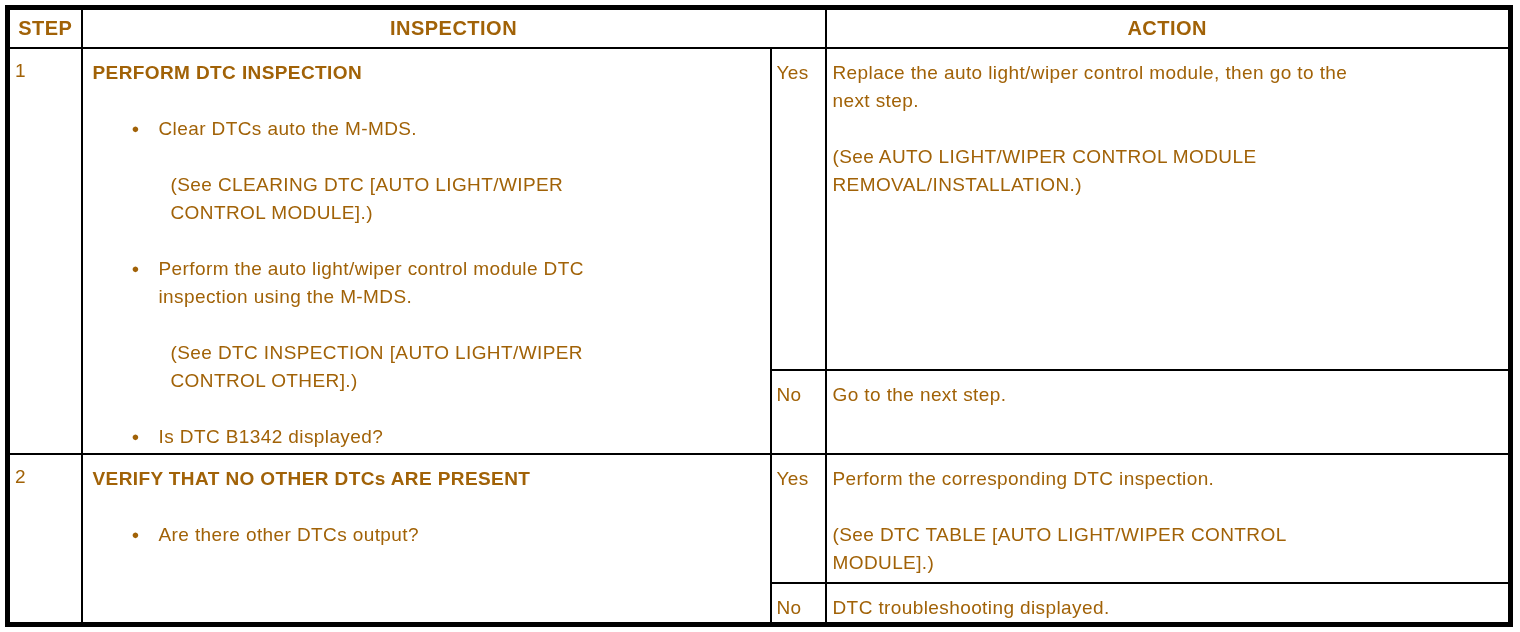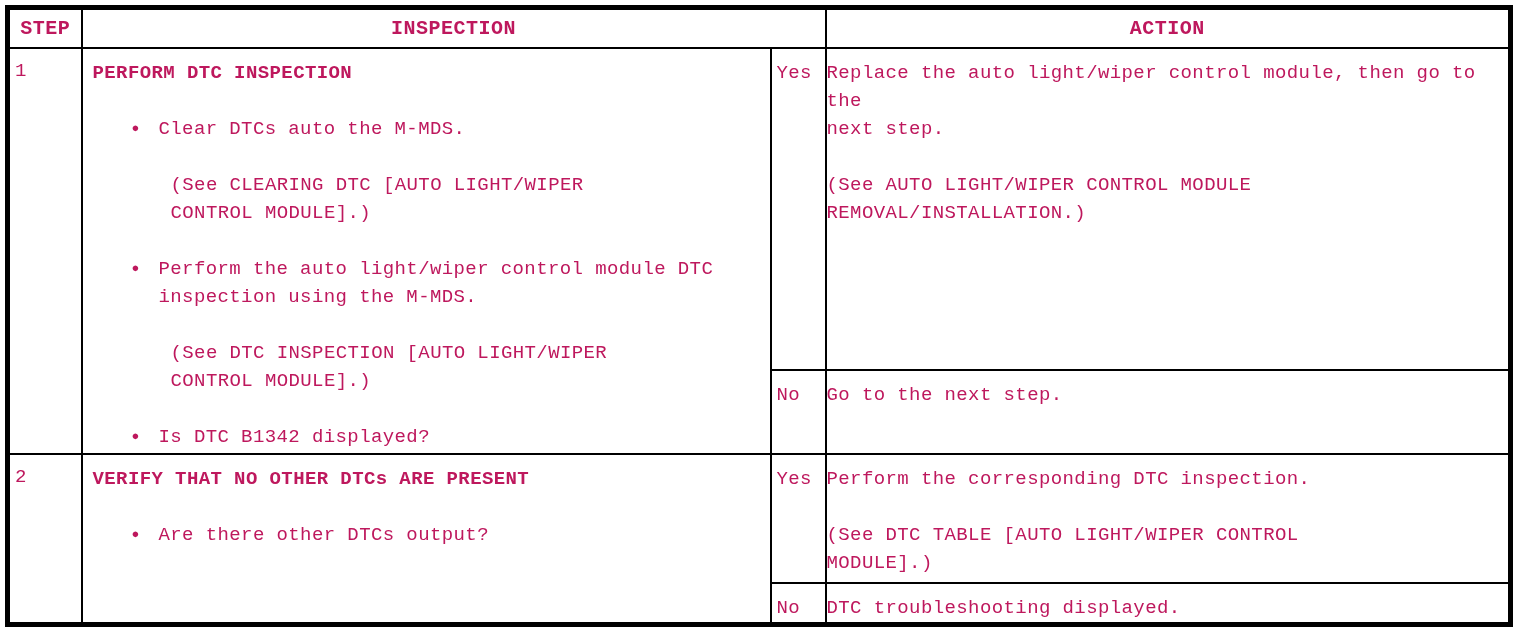--- a/index.html
+++ b/index.html
@@ -19,22 +19,21 @@
     position: absolute;
     left: 5px; top: 5px;
     width: 1508px; height: 622px;
     border-collapse: collapse;
     table-layout: fixed;
     border: 5px solid #000000;
   }
   .ts th, .ts td {
     border: 2px solid #000000;
     vertical-align: top;
-    color: #be185d;
-    font-family: Liberation Mono, monospace;
+    color: #a16207;
   }
   .ts th {
     font-size: 20px;
     font-weight: bold;
     text-align: center;
     vertical-align: middle;
     letter-spacing: 0.5px;
     padding: 2px;
   }
   .ts td {
@@ -45,21 +44,21 @@
   }
   tr.h-header { height: 40px; }
   tr.r1a { height: 322px; }
   tr.r1b { height: 84px; }
   tr.r2a { height: 129px; }
   tr.r2b { height: 41px; }
 
   td.step { padding: 8px 4px 0 5px; }
   td.insp { padding: 10px 8px 0 10px; }
   td.yn   { padding: 10px 2px 0 5px; }
-  td.act  { padding: 10px 10px 0 0; }
+  td.act  { padding: 10px 10px 0 6px; }
 
   .title { font-weight: bold; }
   .block + .block { margin-top: 28px; }
 
   .bullet-row { display: flex; }
   .dot {
     flex: none;
     width: 27px;
     margin-left: 39px;
     font-size: 13px;
@@ -99,21 +98,21 @@
           <div class="para">(See CLEARING DTC [AUTO LIGHT/WIPER
 CONTROL MODULE].)</div>
         </div>
         <div class="block bullet-row">
           <span class="dot">●</span>
           <div class="para">Perform the auto light/wiper control module DTC
 inspection using the M-MDS.</div>
         </div>
         <div class="block ref">
           <div class="para">(See DTC INSPECTION [AUTO LIGHT/WIPER
-CONTROL MODULE].)</div>
+CONTROL OTHER].)</div>
         </div>
         <div class="block bullet-row">
           <span class="dot">●</span>
           <div class="para">Is DTC B1342 displayed?</div>
         </div>
       </td>
       <td class="yn">Yes</td>
       <td class="act">
         <div class="block para">Replace the auto light/wiper control module, then go to the
 next step.</div>

